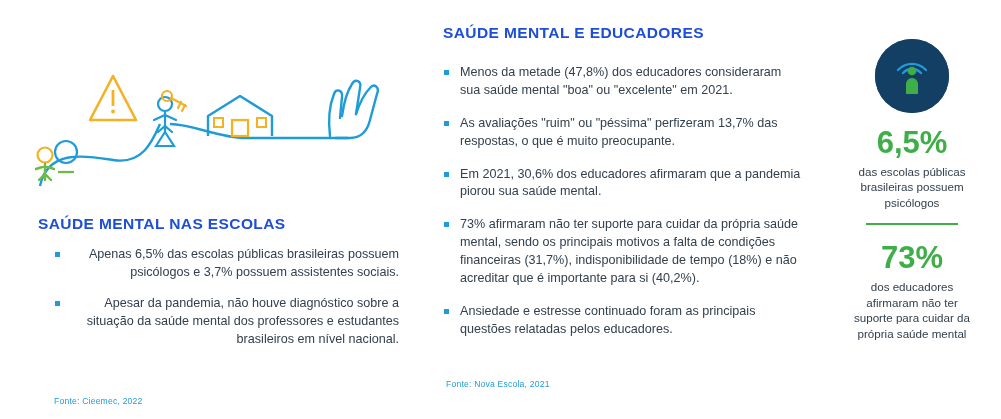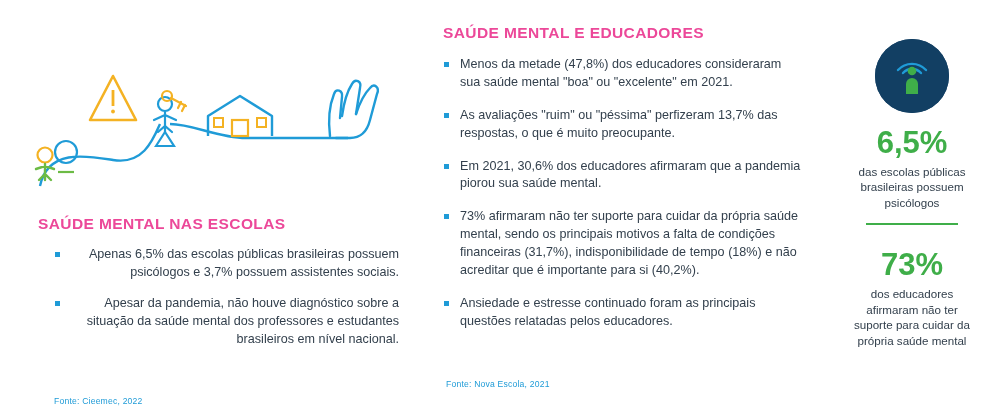--- a/index.html
+++ b/index.html
@@ -32,21 +32,21 @@
     left: 0;
     top: 8px;
     width: 380px;
     height: 170px;
   }
   .section-title {
     position: absolute;
     font-size: 15.5px;
     font-weight: bold;
     letter-spacing: 0.4px;
-    color: #ec4899;
+    color: #1d4ed8;
   }
   .title-left {
     left: 20px;
     top: 195px;
   }
   .bullet-list {
     position: absolute;
     list-style: none;
     margin: 0;
     padding: 0;
@@ -98,20 +98,21 @@
     left: 18px;
     top: 24px;
   }
   .list-mid {
     left: 18px;
     top: 56px;
     width: 360px;
   }
   .list-mid li {
     margin-bottom: 15px;
+    margin-top: 8px;
   }
   .source-mid {
     left: 21px;
     top: 379px;
   }
 
   
   .col-right {
     position: absolute;
     left: 832px;
@@ -142,21 +143,21 @@
     margin-top: 4px;
     padding: 0 6px;
   }
   .rule {
     width: 92px;
     height: 2px;
     background: #3fae49;
     margin: 13px auto 0;
   }
   .stat-block-2 {
-    margin-top: 24px;
+    margin-top: 17px;
   }
   .stat-caption-2 {
     padding: 0 16px;
   }
   svg { display: block; }
 </style>
 </head>
 <body>
 
 <div id="page">

